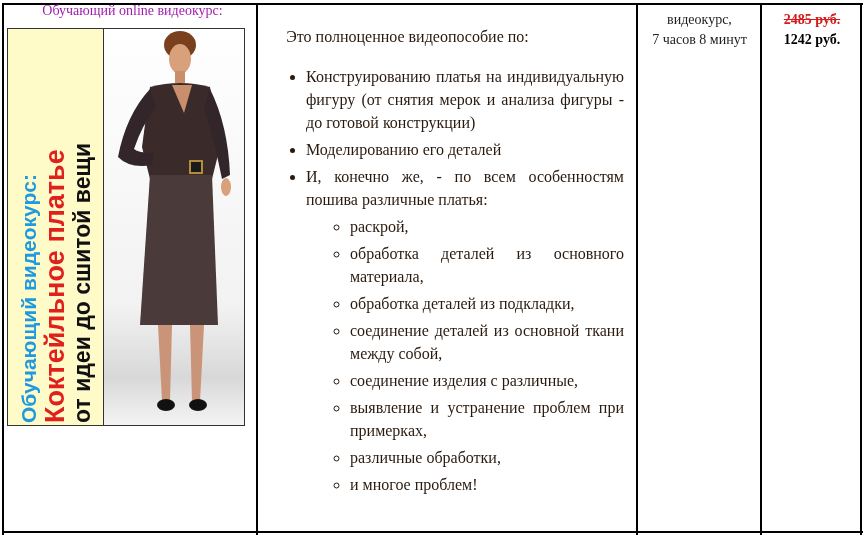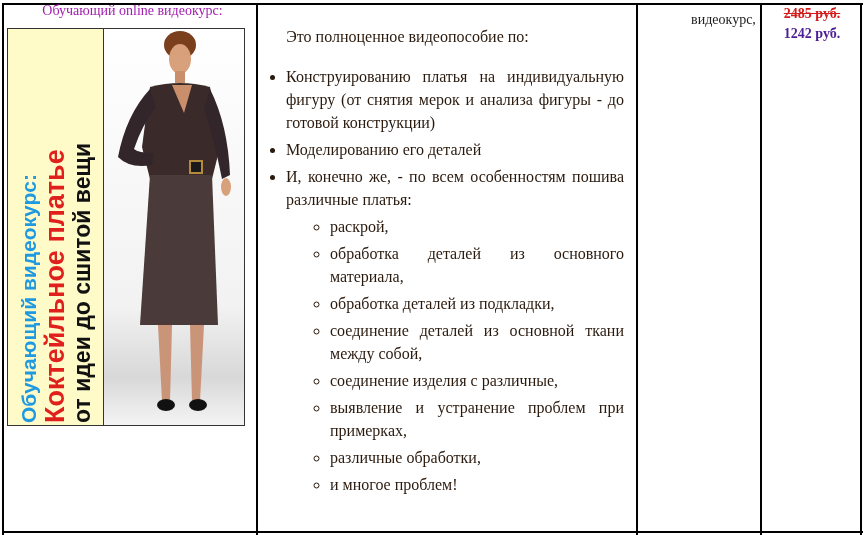--- a/index.html
+++ b/index.html
@@ -17,29 +17,29 @@
   .promo-rot { position: absolute; left: 50%; top: 50%; width: 392px;
                transform: translate(-50%,-50%) rotate(-90deg);
                font-family: "Liberation Sans", "DejaVu Sans", sans-serif; font-weight: bold;
                line-height: 1.08; }
   .promo-l1 { color: #1f9ae0; font-size: 21px; white-space: nowrap; }
   .promo-l2 { color: #e0201c; font-size: 27px; white-space: nowrap; }
   .promo-l3 { color: #111; font-size: 23px; white-space: nowrap; }
   .photo { flex: 1; position: relative;
            background: linear-gradient(180deg, #ffffff 0%, #f2f2f2 70%, #d8d8d8 88%, #f4f4f4 100%); overflow: hidden; }
   .desc-intro { left: 258px; top: 28px; width: 299px; text-align: center; font-size: 16px; }
-  ul.main { position: absolute; left: 258px; top: 65px; width: 366px; margin: 0; padding-left: 28px;
+  ul.main { position: absolute; left: 258px; top: 65px; width: 366px; margin: 0; padding-left: 48px;
             font-size: 16px; line-height: 23px; text-align: justify; list-style: disc; box-sizing: border-box; }
   ul.main > li { margin-bottom: 4px; }
   ul.sub { list-style: circle; padding-left: 44px; margin: 4px 0 0 0; }
   ul.sub > li { margin-bottom: 4px; }
-  .dur { left: 663px; top: 10px; width: 121px; text-align: center; font-size: 14px; line-height: 20px; color: #222; }
-  .price { left: 763px; top: 4px; width: 98px; text-align: center; font-size: 14px; line-height: 20px; font-weight: bold; }
+  .dur { left: 639px; top: 10px; width: 121px; text-align: center; font-size: 14px; line-height: 20px; color: #222; }
+  .price { left: 763px; top: 10px; width: 98px; text-align: center; font-size: 14px; line-height: 20px; font-weight: bold; }
   .old { color: #d41a1a; text-decoration: line-through; }
-  .new { color: #4c1d95; }
+  .new { color: #000000; }
 </style>
 </head>
 <body>
 
 <div class="hline" style="left:2px; top:3px; width:861px;"></div>
 <div class="hline" style="left:2px; top:531px; width:861px;"></div>
 <div class="vline" style="left:2px; top:3px; height:532px;"></div>
 <div class="vline" style="left:256px; top:3px; height:532px;"></div>
 <div class="vline" style="left:636px; top:3px; height:532px;"></div>
 <div class="vline" style="left:760px; top:3px; height:532px;"></div>
@@ -100,18 +100,19 @@
       <li>соединение изделия с различные,</li>
       <li>выявление и устранение проблем при примерках,</li>
       <li>различные обработки,</li>
       <li>и многое проблем!</li>
     </ul>
   </li>
 </ul>
 
 <div class="cell dur">
   <div>видеокурс,</div>
+  <div>7 часов 8 минут</div>
 </div>
 
 <div class="cell price">
   <div class="old">2485 руб.</div>
   <div class="new">1242 руб.</div>
 </div>
 
 </body></html>

